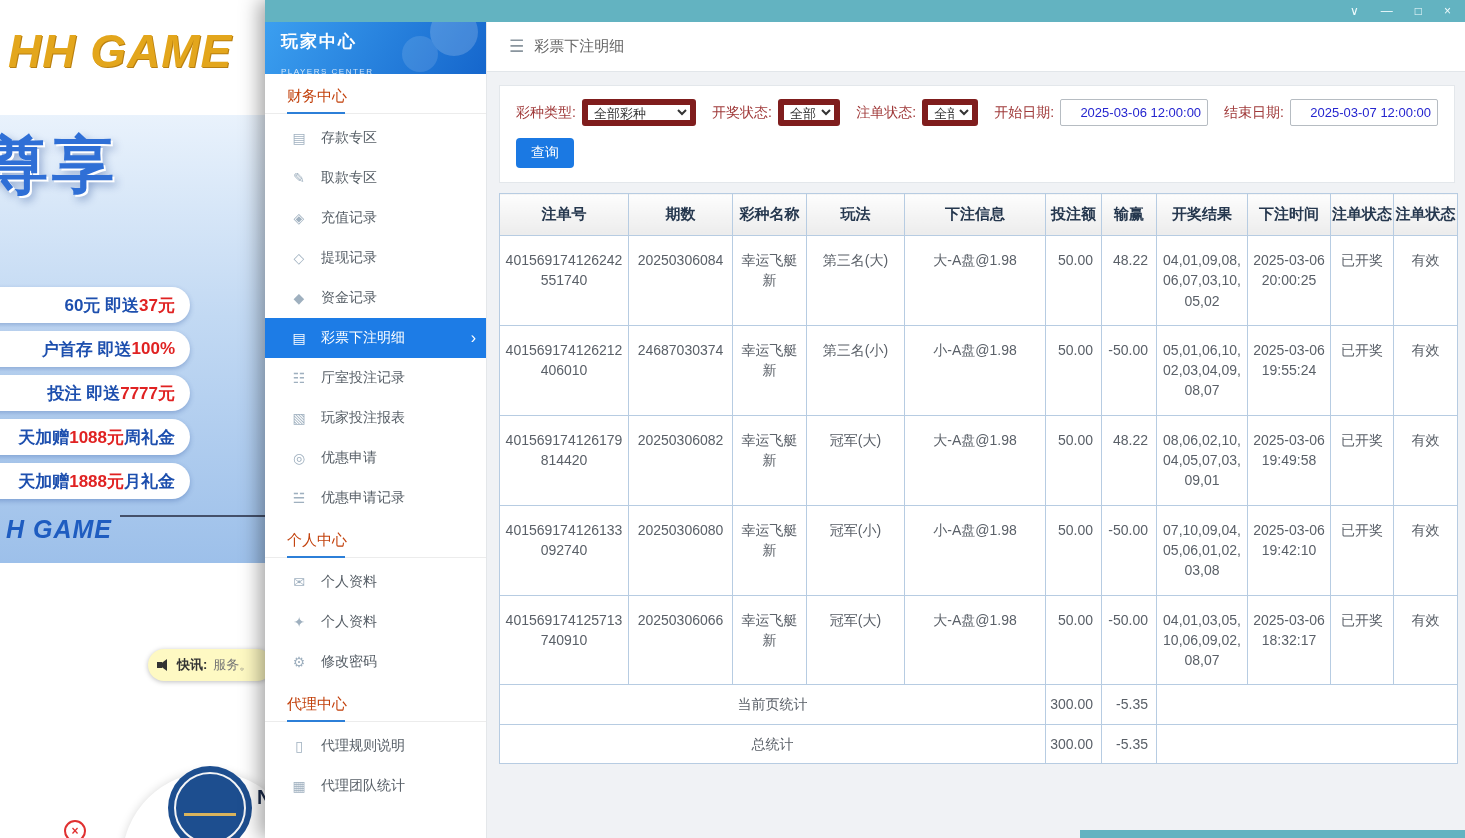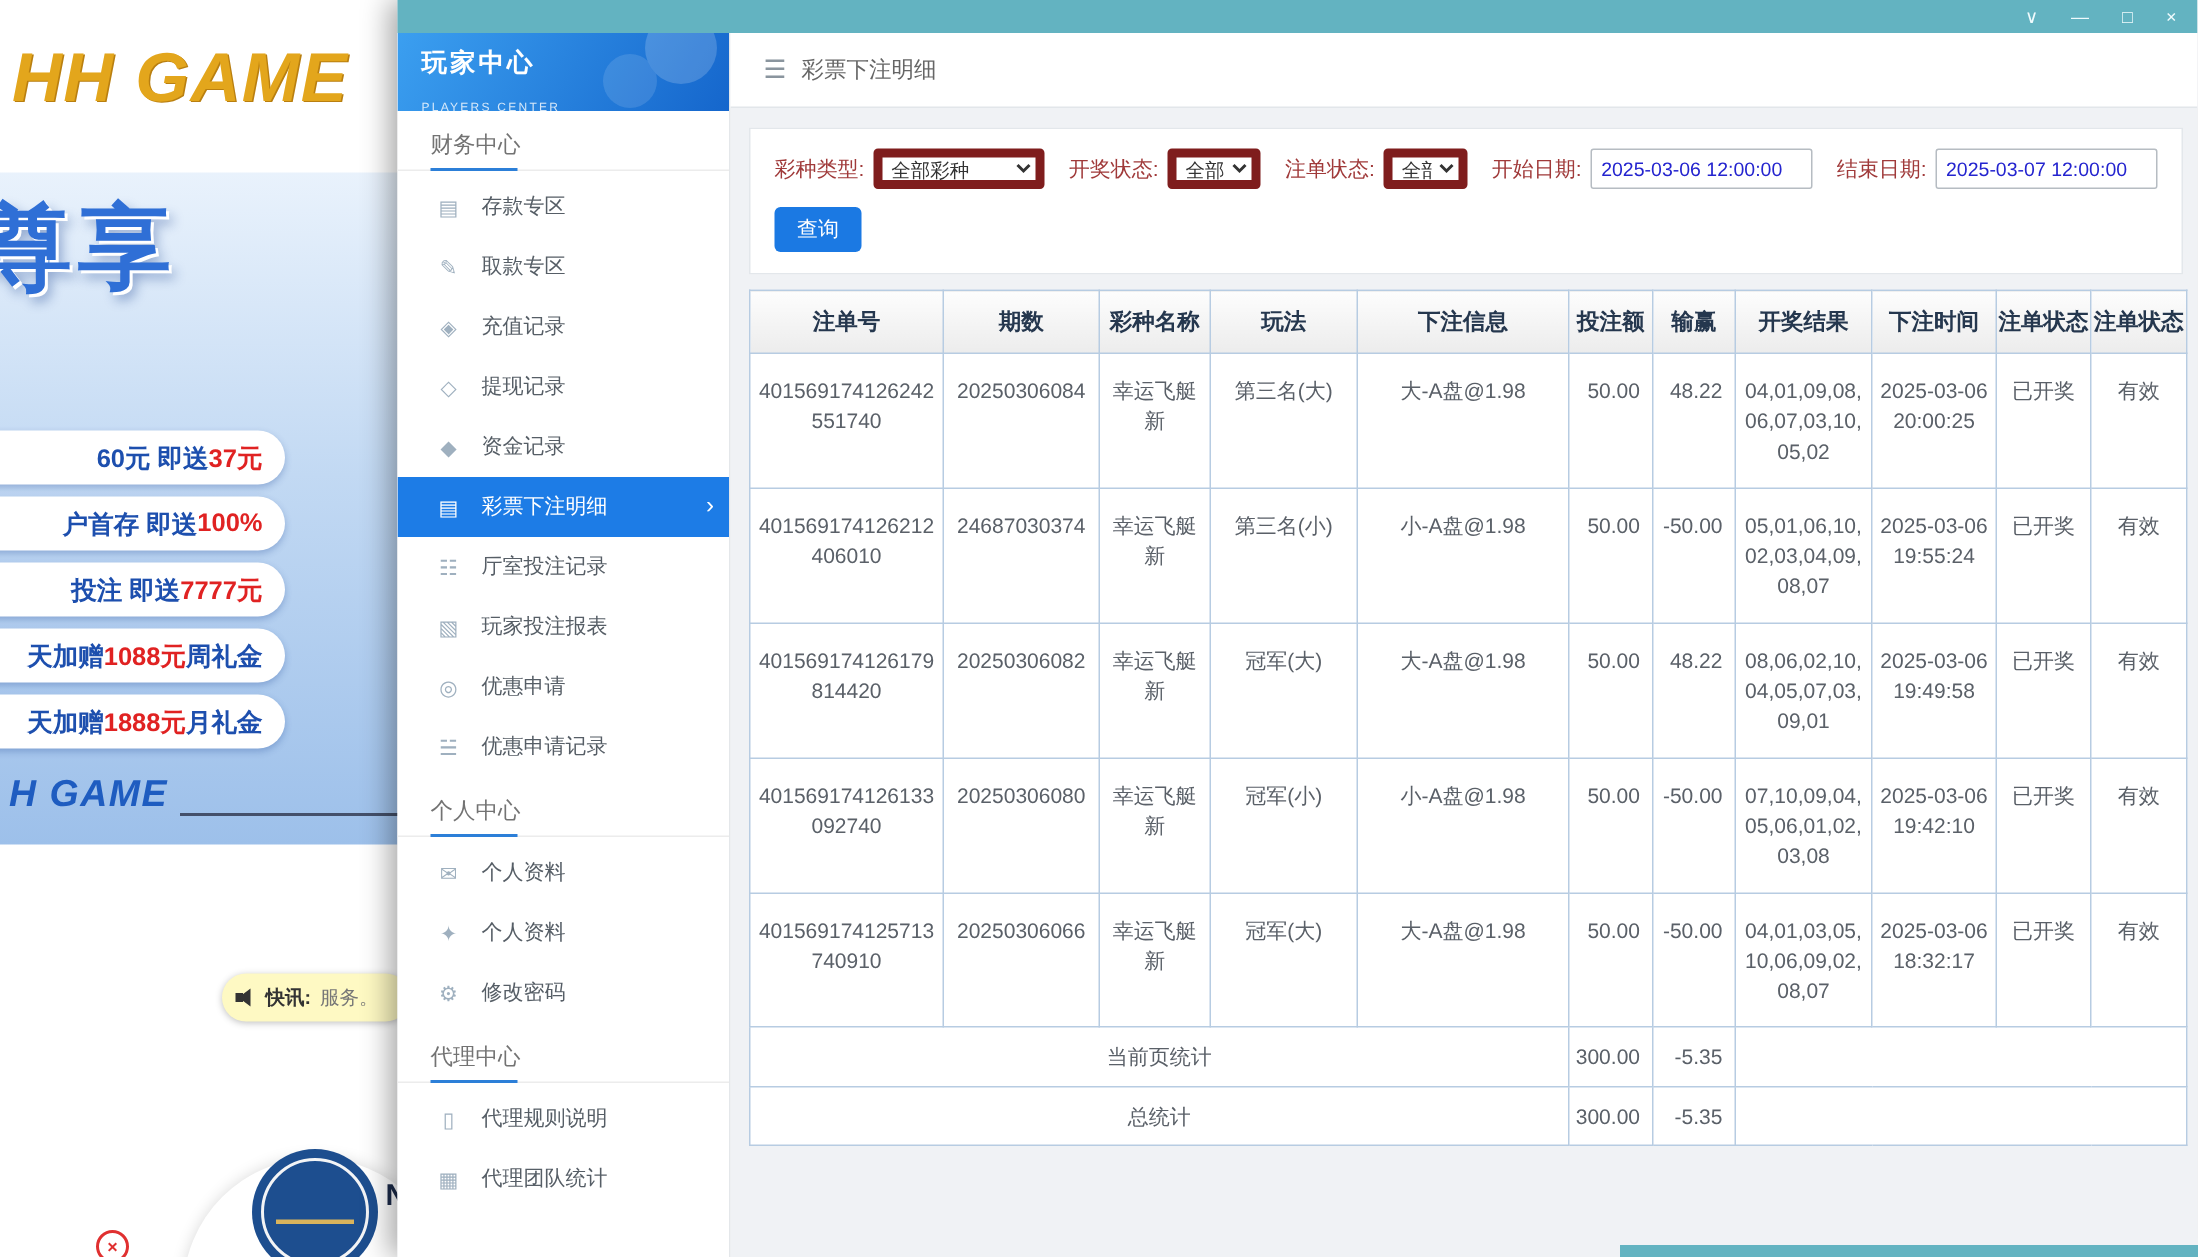--- a/index.html
+++ b/index.html
@@ -13,21 +13,21 @@
   .promo-panel { position:absolute; left:0; top:115px; width:265px; height:448px;
                  background:linear-gradient(180deg,#e9f2fc 0%,#c2d9f3 45%,#9dc0ea 100%); }
   .big-zun { position:absolute; left:-14px; top:8px; font-size:62px; font-weight:900; color:#2f6fd6;
              letter-spacing:4px; text-shadow:2px 2px 0 #fff, 4px 5px 8px rgba(20,60,140,.4); white-space:nowrap; }
   .promo-pills { position:absolute; left:-58px; top:172px; width:248px; display:flex; flex-direction:column; gap:8px; }
   .pill { height:36px; background:#fff; border-radius:18px; box-shadow:0 2px 5px rgba(30,70,150,.3);
           display:flex; align-items:center; justify-content:flex-end; padding-right:15px;
           font-size:17px; font-weight:bold; color:#1d4fae; white-space:nowrap; }
   .pill .hot { color:#e02222; }
   .hgame-logo { position:absolute; left:6px; top:400px; font-size:25px; font-weight:bold; font-style:italic;
-                color:#1e5cc0; letter-spacing:1px; display:flex; align-items:flex-end; gap:8px; white-space:nowrap; }
+                color:#1e5cc0; letter-spacing:1px; display:flex; align-items:flex-start; gap:8px; white-space:nowrap; }
   .hgame-logo::after { content:''; width:160px; height:2px; background:#44506a; flex:0 0 auto; }
   .ticker { position:absolute; left:148px; top:649px; width:125px; height:32px; background:#fef9c3; border-radius:16px;
             box-shadow:0 1px 5px rgba(0,0,0,.25); display:flex; align-items:center; gap:6px; padding:0 9px;
             font-size:13px; color:#333; white-space:nowrap; }
   .speaker { position:relative; width:14px; height:12px; flex:0 0 auto; }
   .speaker::before { content:''; position:absolute; left:0; top:3px; width:5px; height:6px; background:#333; }
   .speaker::after  { content:''; position:absolute; left:2px; top:0; border-top:6px solid transparent;
                      border-bottom:6px solid transparent; border-right:8px solid #333; }
   .ticker-label { font-weight:bold; }
   .ticker-text { color:#777; }
@@ -52,21 +52,21 @@
   
   .sidebar { width:222px; background:#fff; border-right:1px solid #e4e7ea; overflow:hidden; flex:0 0 222px; }
   .sidebar-header { height:52px; background:linear-gradient(120deg,#3b9ff0,#1566cc); color:#fff;
                     padding:8px 0 0 16px; position:relative; overflow:hidden; }
   .sidebar-header::before { content:''; position:absolute; right:8px; top:-14px; width:48px; height:48px;
                     border-radius:50%; background:rgba(255,255,255,.18);
                     box-shadow:-34px 22px 0 -6px rgba(255,255,255,.12); }
   .sh-title { font-size:17px; font-weight:bold; letter-spacing:2px; }
   .sh-sub { font-size:8px; letter-spacing:1.5px; color:rgba(255,255,255,.8); margin-top:14px; }
   .section-head { padding:13px 0 7px 22px; border-bottom:1px solid #ececec; position:relative; margin-bottom:4px; }
-  .section-title { font-size:15px; color:#737373; }
+  .section-title { font-size:15px; color:#c2410c; }
   .section-head::after { content:''; position:absolute; left:22px; bottom:-1px; width:58px; height:2px; background:#2c7fd8; }
   .menu-item { height:40px; display:flex; align-items:center; padding:0 10px 0 26px; gap:14px;
                font-size:14px; color:#565e66; cursor:pointer; }
   .mi-icon { width:16px; color:#9fb0bf; font-size:14px; text-align:center; flex:0 0 16px; }
   .mi-arrow { margin-left:auto; color:transparent; font-size:16px; }
   .menu-item.active { background:#1d7ce6; color:#fff; }
   .menu-item.active .mi-icon { color:#fff; }
   .menu-item.active .mi-arrow { color:#fff; }
 
   
@@ -78,21 +78,21 @@
   .main-scroll { flex:1; overflow:auto; padding:13px 10px 0 12px; }
 
   .filter-card { background:#fff; border:1px solid #e3e7eb; padding:13px 16px 14px; }
   .filter-row { display:flex; align-items:center; gap:6px; font-size:14px; }
   .f-label { color:#a03a3a; margin-left:10px; white-space:nowrap; }
   .f-label.first { margin-left:0; }
   select { height:27px; border:6px solid #7f1d1d; border-radius:3px; background:#fff; font-size:13px;
            color:#333; padding:0 2px; }
   .sel-lottery { width:122px; } .sel-draw { width:66px; } .sel-order { width:56px; }
   .date-input { height:27px; width:148px; border:1px solid #b6bcc2; border-radius:2px; color:#2424cf;
-                font-size:13px; padding:2px 6px; text-align:left; }
+                font-size:13px; padding:2px 6px; text-align:right; }
   .btn-row { margin-top:12px; }
   .search-btn { background:#1b79e3; color:#fff; border:none; border-radius:4px; font-size:14px;
                 padding:6px 15px; cursor:pointer; }
 
   .bet-table { width:100%; border-collapse:collapse; table-layout:fixed; background:#fff; margin-top:10px; }
   .bet-table th { background:linear-gradient(#fdfdfd,#ececec); border:1px solid #b7cce2; color:#25374e;
                   font-size:15px; font-weight:bold; padding:11px 1px; white-space:nowrap; overflow:hidden; }
   .bet-table td { border:1px solid #b7cce2; color:#5a6068; font-size:14px; text-align:center;
                   vertical-align:top; padding:14px 4px; line-height:1.45; }
   .bet-table td.col-amount, .bet-table td.col-win_loss { text-align:right; padding-right:8px; }

